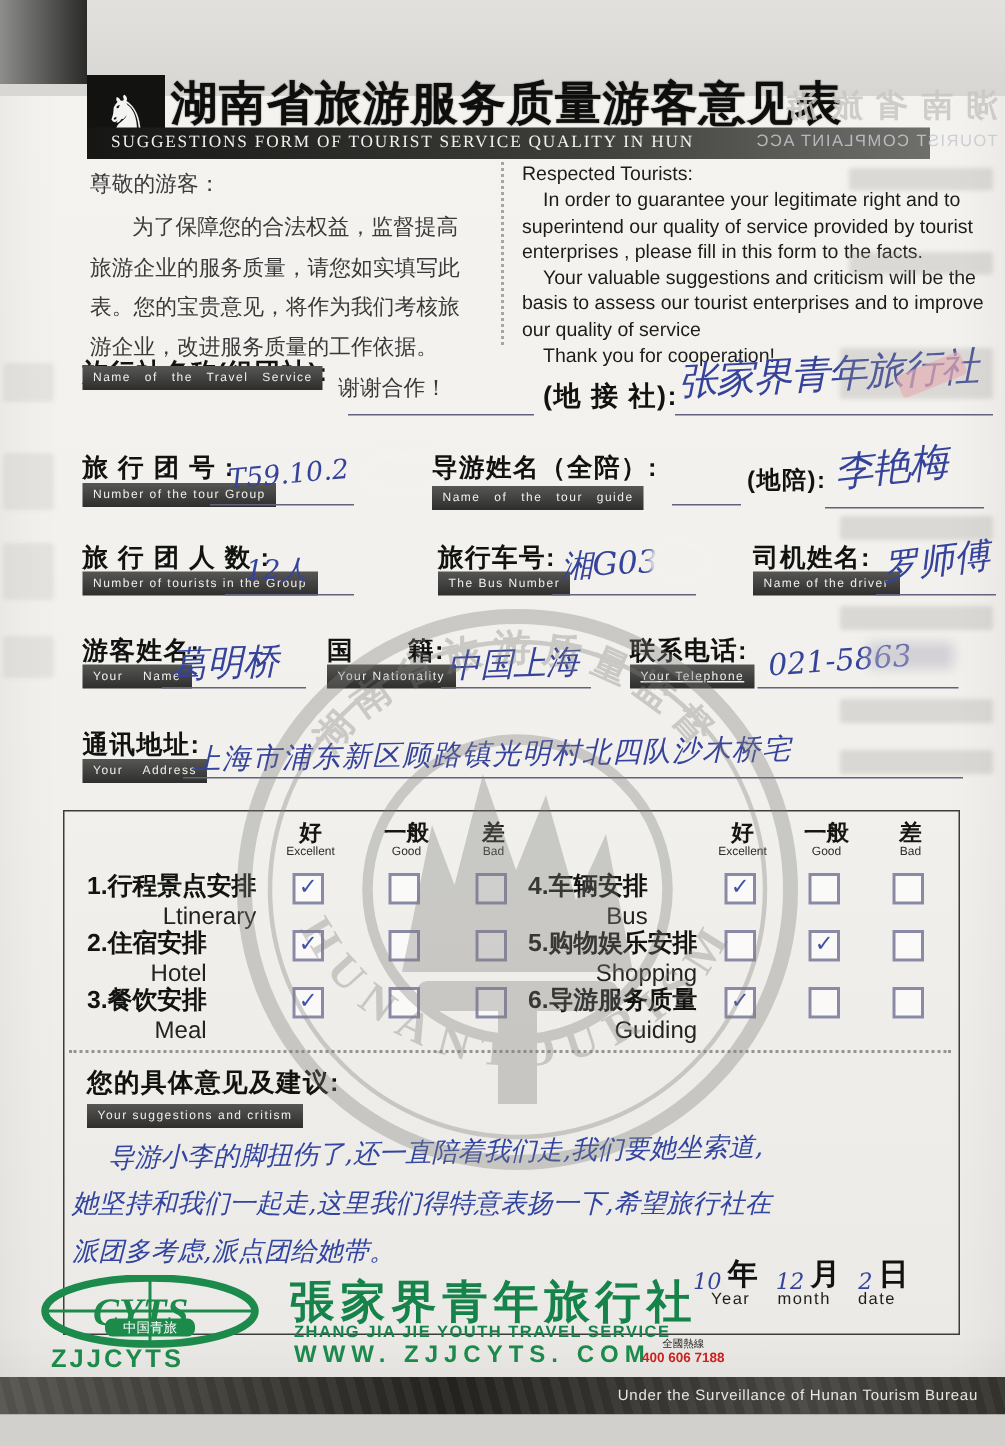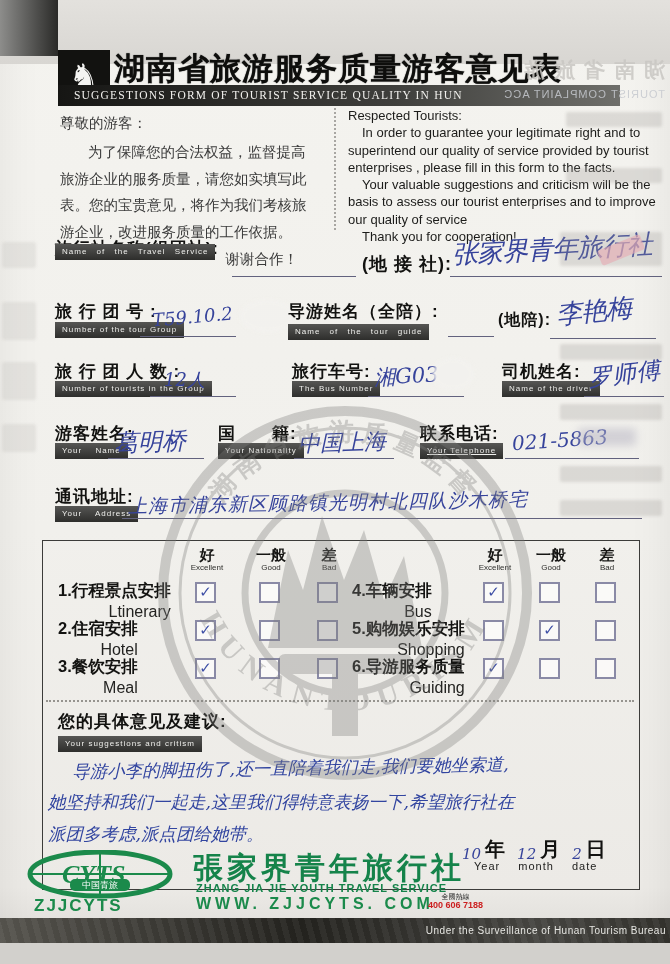--- a/index.html
+++ b/index.html
@@ -63,21 +63,21 @@
   .website{left:196px;top:895px;font-size:16px;font-weight:bold;color:#1b8a4b;letter-spacing:4px;white-space:nowrap;}
   .hotline{left:428px;top:893px;text-align:center;line-height:1.1;}
   .hotline .hl1{font-size:7px;color:#222;}
   .hotline .hl2{font-size:9px;font-weight:bold;color:#cc2020;}
   .supervised{left:488px;top:897px;display:flex;align-items:center;gap:6px;}
   .supervised .rule{width:14px;border-top:2px solid #1a1a18;}
   .supervised .txt{font-weight:bold;font-size:15px;color:#121210;white-space:nowrap;margin-top:24px;}
   .dark-band{left:0;top:918px;width:670px;height:25px;
      background:repeating-linear-gradient(75deg,rgba(255,255,255,.05) 0 6px,transparent 6px 12px),
                 linear-gradient(90deg,#54524c,#23221e 45%,#454440 80%,#32312c);
-     display:flex;align-items:center;justify-content:flex-end;padding-right:4px;box-sizing:border-box;text-align:right;}
+     display:flex;align-items:center;justify-content:flex-end;padding-right:18px;box-sizing:border-box;text-align:right;}
   .dark-band .txt{color:#e6e6e2;font-size:10px;letter-spacing:.5px;}
   .below-band{left:0;top:943px;width:670px;height:21px;background:#d2d0cc;}
   
   .bleed-blk{background:rgba(158,156,152,.28);filter:blur(1.4px);border-radius:2px;}
   .blob{background:#f3f2ef;border-radius:50%;filter:blur(2px);opacity:.92;}
   .redact{background:#b9b7c4;filter:blur(4px);opacity:.55;border-radius:3px;}
   .pink{background:#e7aeb6;opacity:.65;border-radius:3px;transform:rotate(-22deg);}
 </style>
 </head>
 <body>

